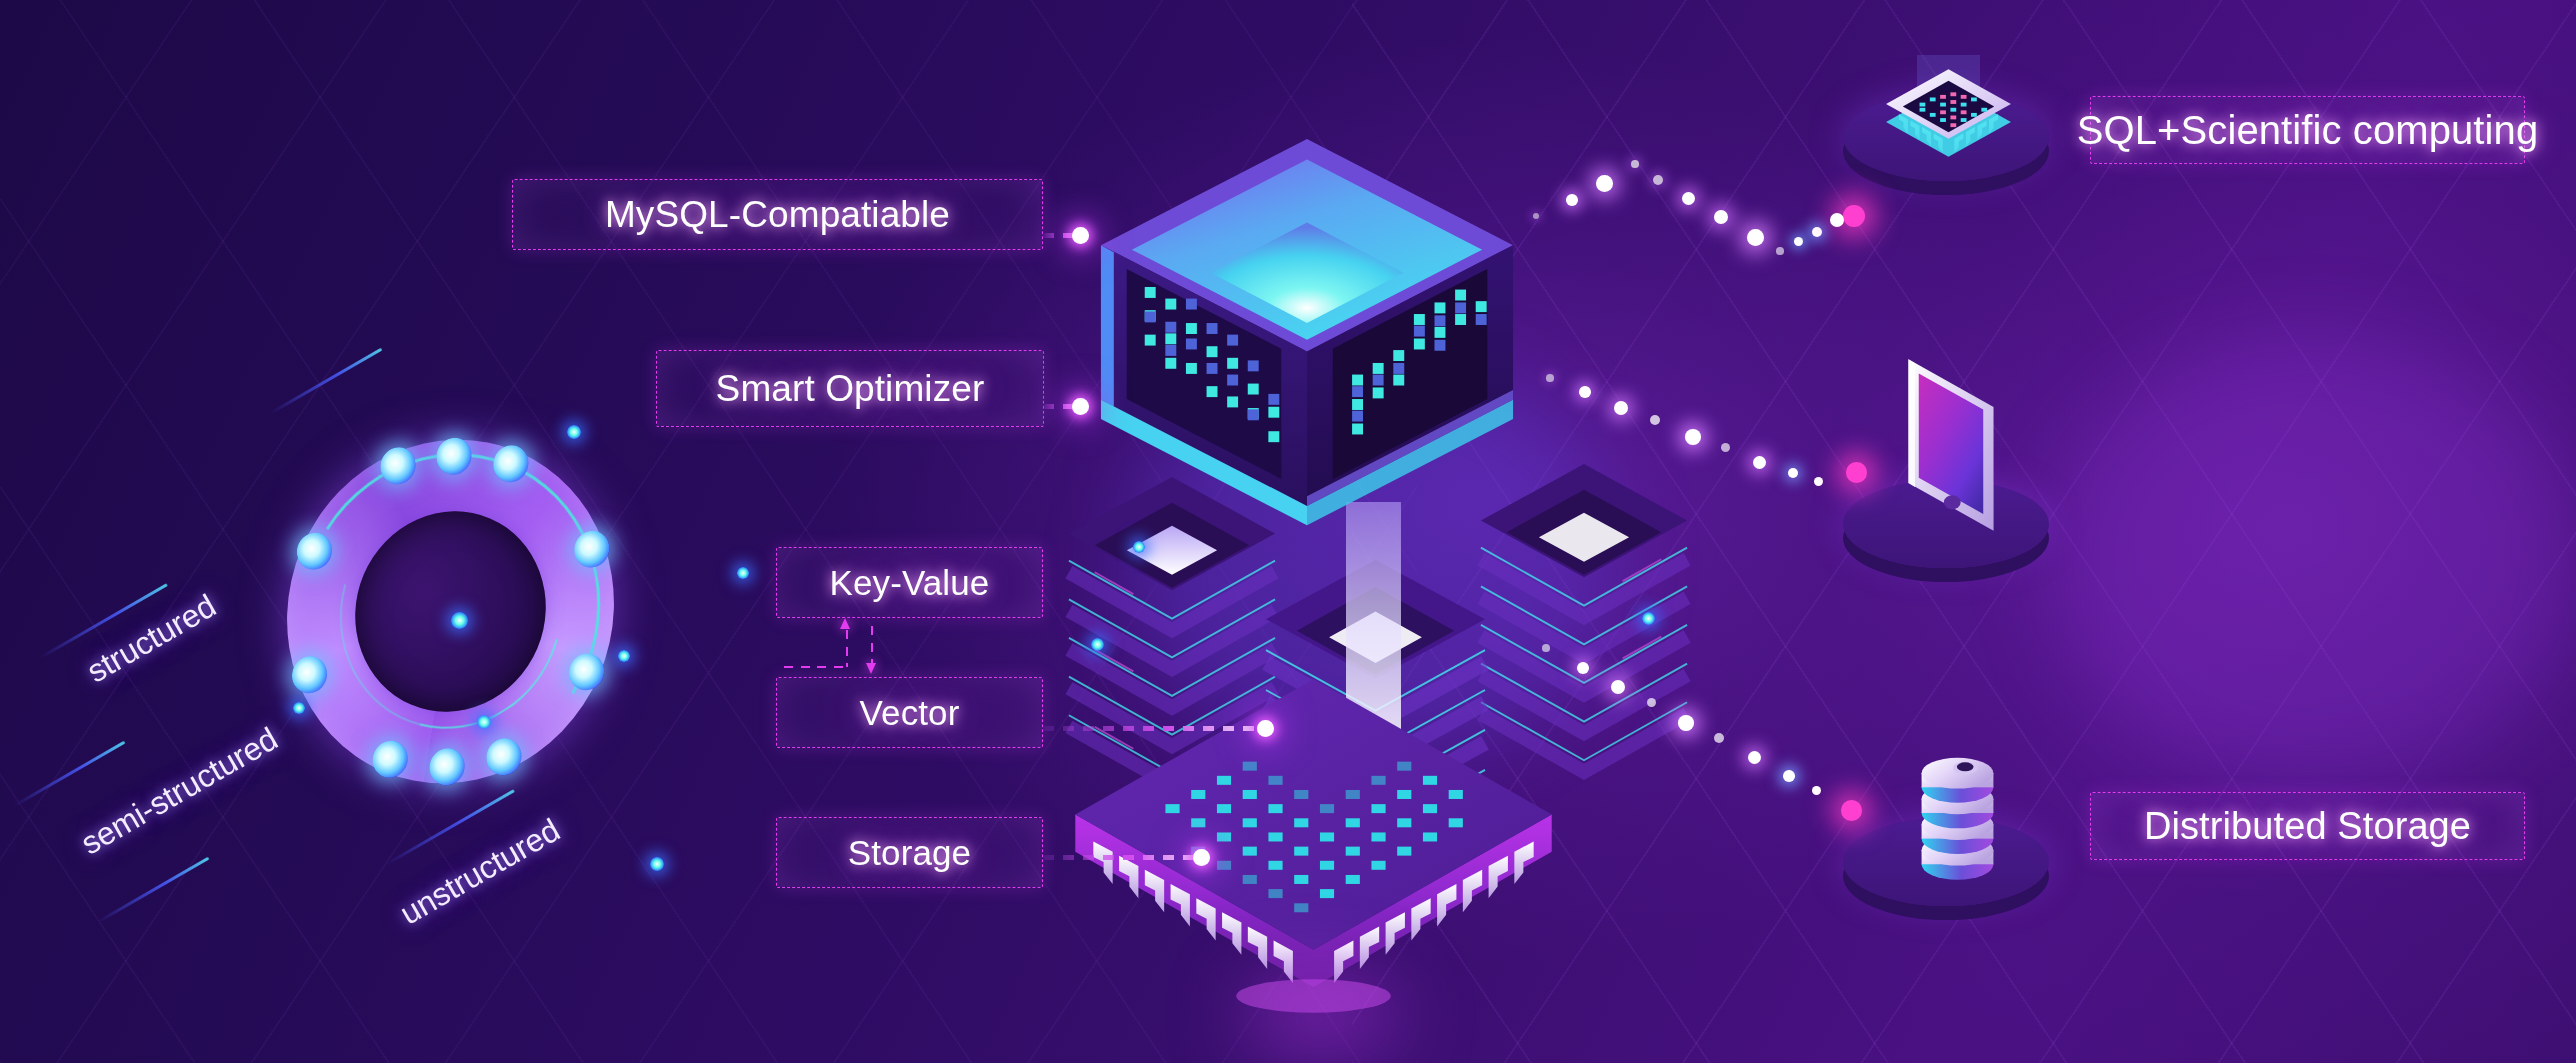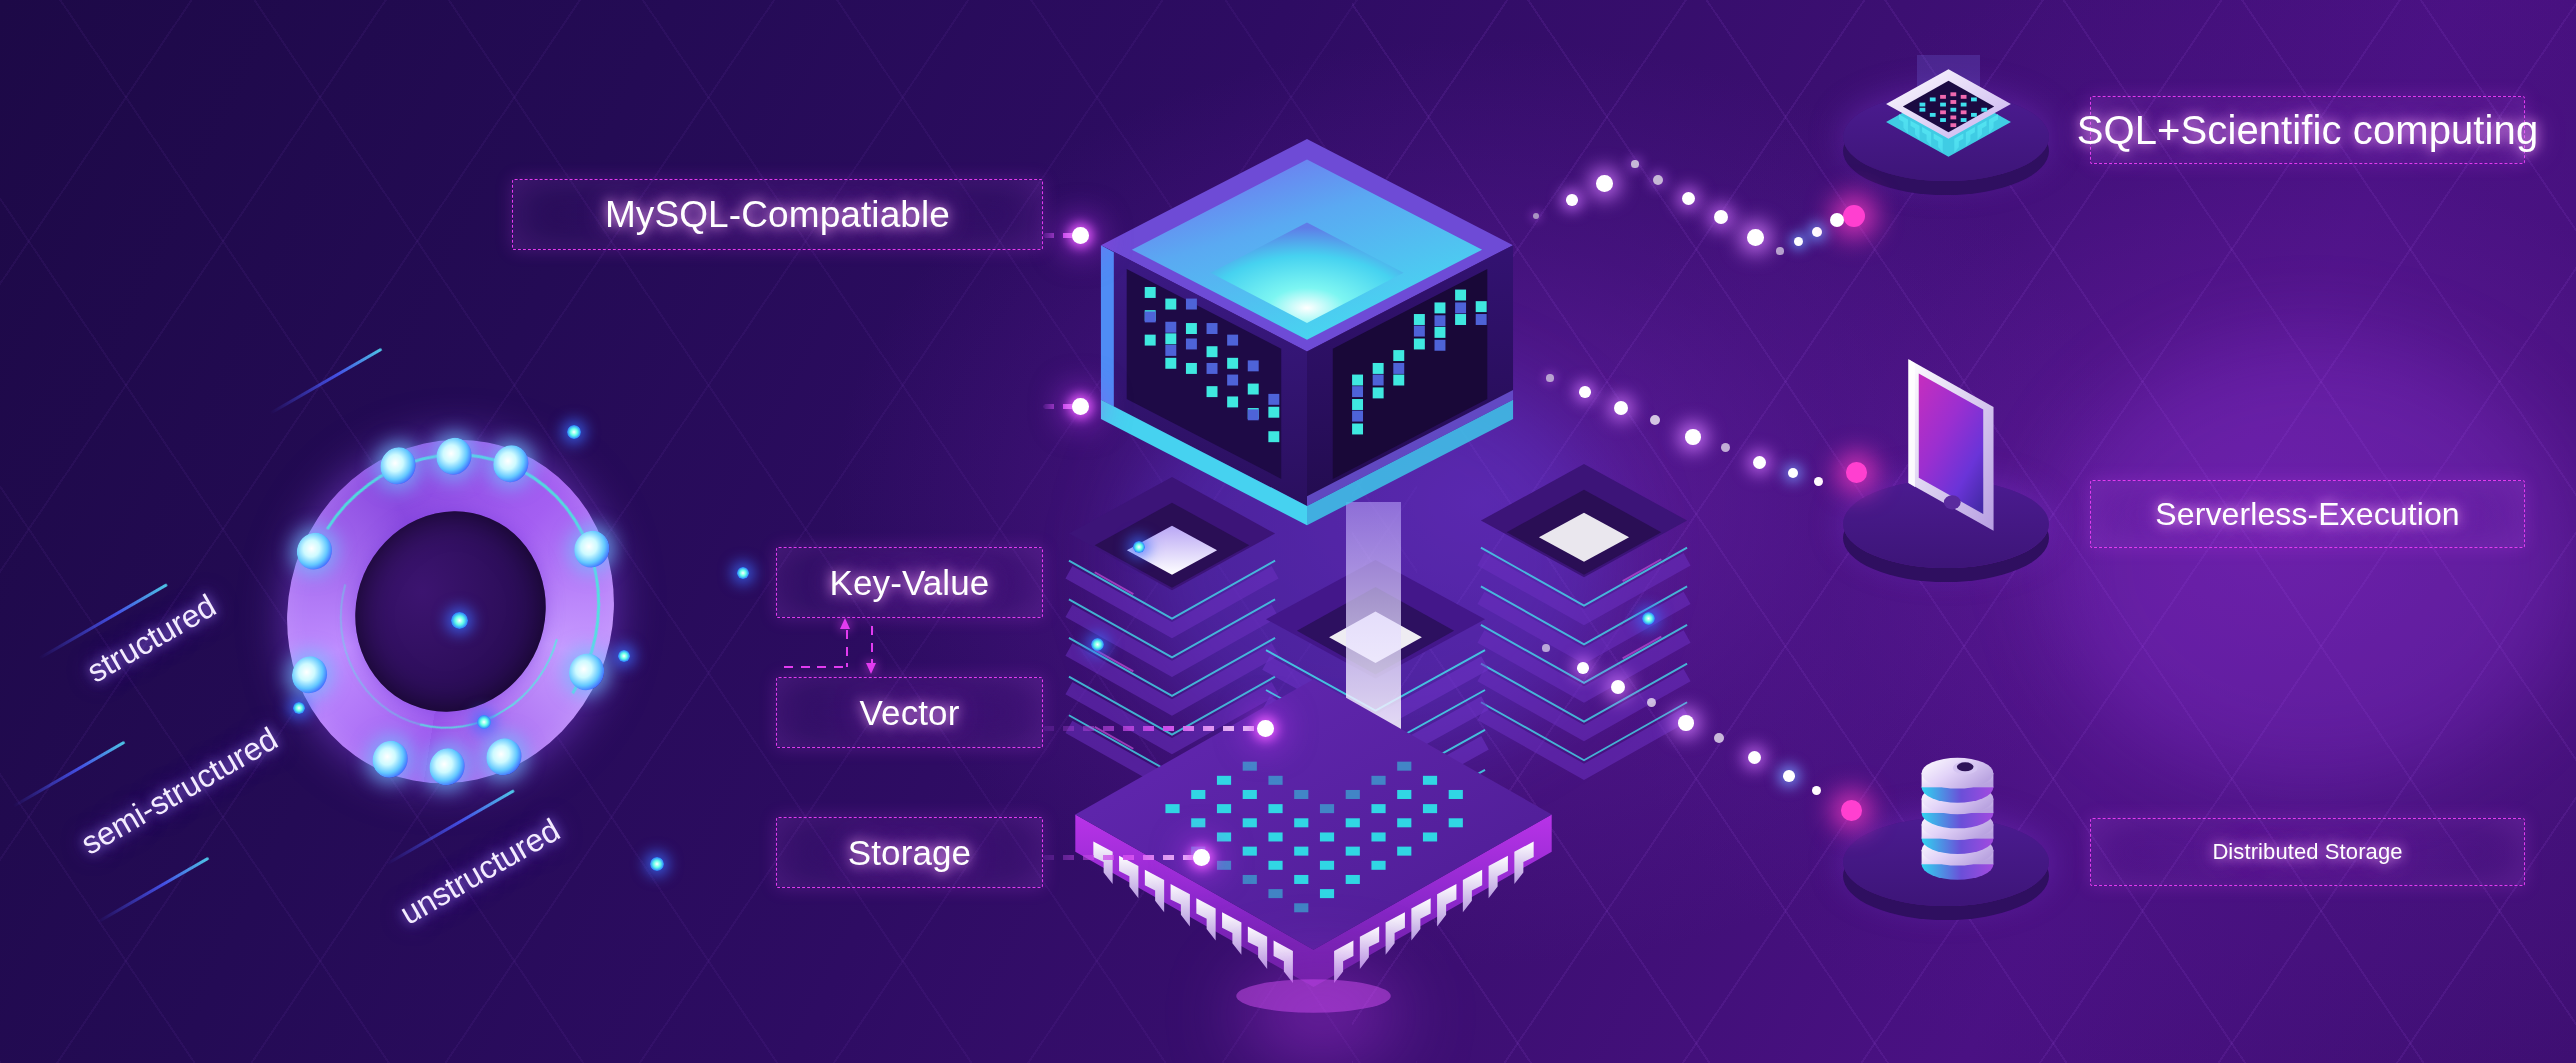--- a/index.html
+++ b/index.html
@@ -468,20 +468,23 @@
       <ellipse cx="400" cy="492" rx="120" ry="26" fill="#d04ff0" opacity=".5"></ellipse>
     </svg>
   </div>
 
   <div class="labelbox" style="left:512px;top:179px;width:531px;height:71px;font-size:37px;">
     <span>MySQL-Compatiable</span>
   </div>
   <div class="dash fade" style="left:1043px;top:233px;width:37px;"></div>
   <div class="enddot" style="left:1072px;top:227px;"></div>
 
+  <div class="labelbox" style="left:656px;top:350px;width:388px;height:77px;font-size:37px;">
+    <span>Smart Optimizer</span>
+  </div>
   <div class="dash fade" style="left:1043px;top:404px;width:37px;"></div>
   <div class="enddot" style="left:1072px;top:398px;"></div>
 
   <div class="labelbox" style="left:776px;top:677px;width:267px;height:71px;font-size:35px;">
     <span>Vector</span>
   </div>
 
   <div class="labelbox" style="left:776px;top:547px;width:267px;height:71px;font-size:35px;">
     <span>Key-Value</span>
   </div>
@@ -580,23 +583,20 @@
           <stop offset="0.75" stop-color="#6a34d8"></stop>
             <stop offset="1" stop-color="#452aa8"></stop>
         </linearGradient>
       </defs>
       <polygon points="24,22 156,96 156,288 24,214" fill="url(#phB)"></polygon>
       <polygon points="40,44 140,100 140,262 40,206" fill="url(#phS)"></polygon>
       <ellipse cx="92" cy="244" rx="13" ry="11" fill="#5a2a9e"></ellipse>
       <polygon points="24,22 34,28 34,220 24,214" fill="#ffffff" opacity=".85"></polygon>
     </svg>
   </div>
-  <div class="labelbox" style="left:2090px;top:480px;width:435px;height:68px;font-size:32px;">
-    <span>Serverless-Execution</span>
-  </div>
 
   <div class="podium" style="left:1843px;top:818px;width:206px;height:88px;"></div>
   <div style="position:absolute;left:1903px;top:741px;width:109px;height:151px;">
     <svg width="109" height="151" viewBox="0 0 170 235">
       <defs>
         <linearGradient id="dbD" x1="0" y1="0" x2="1" y2="0.6">
           <stop offset="0" stop-color="#ffffff"></stop>
             <stop offset="0.5" stop-color="#e2d3f8"></stop>
           <stop offset="1" stop-color="#b9a3e0"></stop>
         </linearGradient>
@@ -622,21 +622,21 @@
 
         <ellipse cx="85" cy="72" rx="56" ry="24" fill="url(#dbB)"></ellipse>
         <rect x="29" y="50" width="112" height="22" fill="url(#dbD)"></rect>
         <ellipse cx="85" cy="50" rx="56" ry="24" fill="url(#dbD)"></ellipse>
 
         <ellipse cx="97" cy="42" rx="19" ry="10" fill="#d5c5f2"></ellipse>
         <ellipse cx="97" cy="40" rx="13" ry="7" fill="#2e1458"></ellipse>
       </g>
     </svg>
   </div>
-  <div class="labelbox" style="left:2090px;top:818px;width:435px;height:68px;font-size:22px;">
+  <div class="labelbox" style="left:2090px;top:792px;width:435px;height:68px;font-size:38px;">
     <span>Distributed Storage</span>
   </div>
 
   <div>
     <div class="pdot" style="left:1533px;top:213px;width:6.4px;height:6.4px;opacity:.55;box-shadow:0 0 9px 3.2px rgba(190,90,240,.6);"></div>
     <div class="pdot" style="left:1566px;top:194px;width:11.6px;height:11.6px;box-shadow:0 0 14px 5.2px rgba(200,110,250,.8);"></div>
     <div class="pdot" style="left:1596px;top:175px;width:16.7px;height:16.7px;box-shadow:0 0 19.3px 7px rgba(210,120,255,.85);"></div>
     <div class="pdot" style="left:1631px;top:160px;width:7.7px;height:7.7px;opacity:.7;box-shadow:0 0 10.3px 3.9px rgba(190,100,245,.6);"></div>
     <div class="pdot" style="left:1653px;top:175px;width:10.3px;height:10.3px;opacity:.7;box-shadow:0 0 11.6px 4.5px rgba(190,100,245,.6);"></div>
     <div class="pdot" style="left:1682px;top:192px;width:13px;height:13px;box-shadow:0 0 15.5px 5.8px rgba(205,110,250,.75);"></div>

